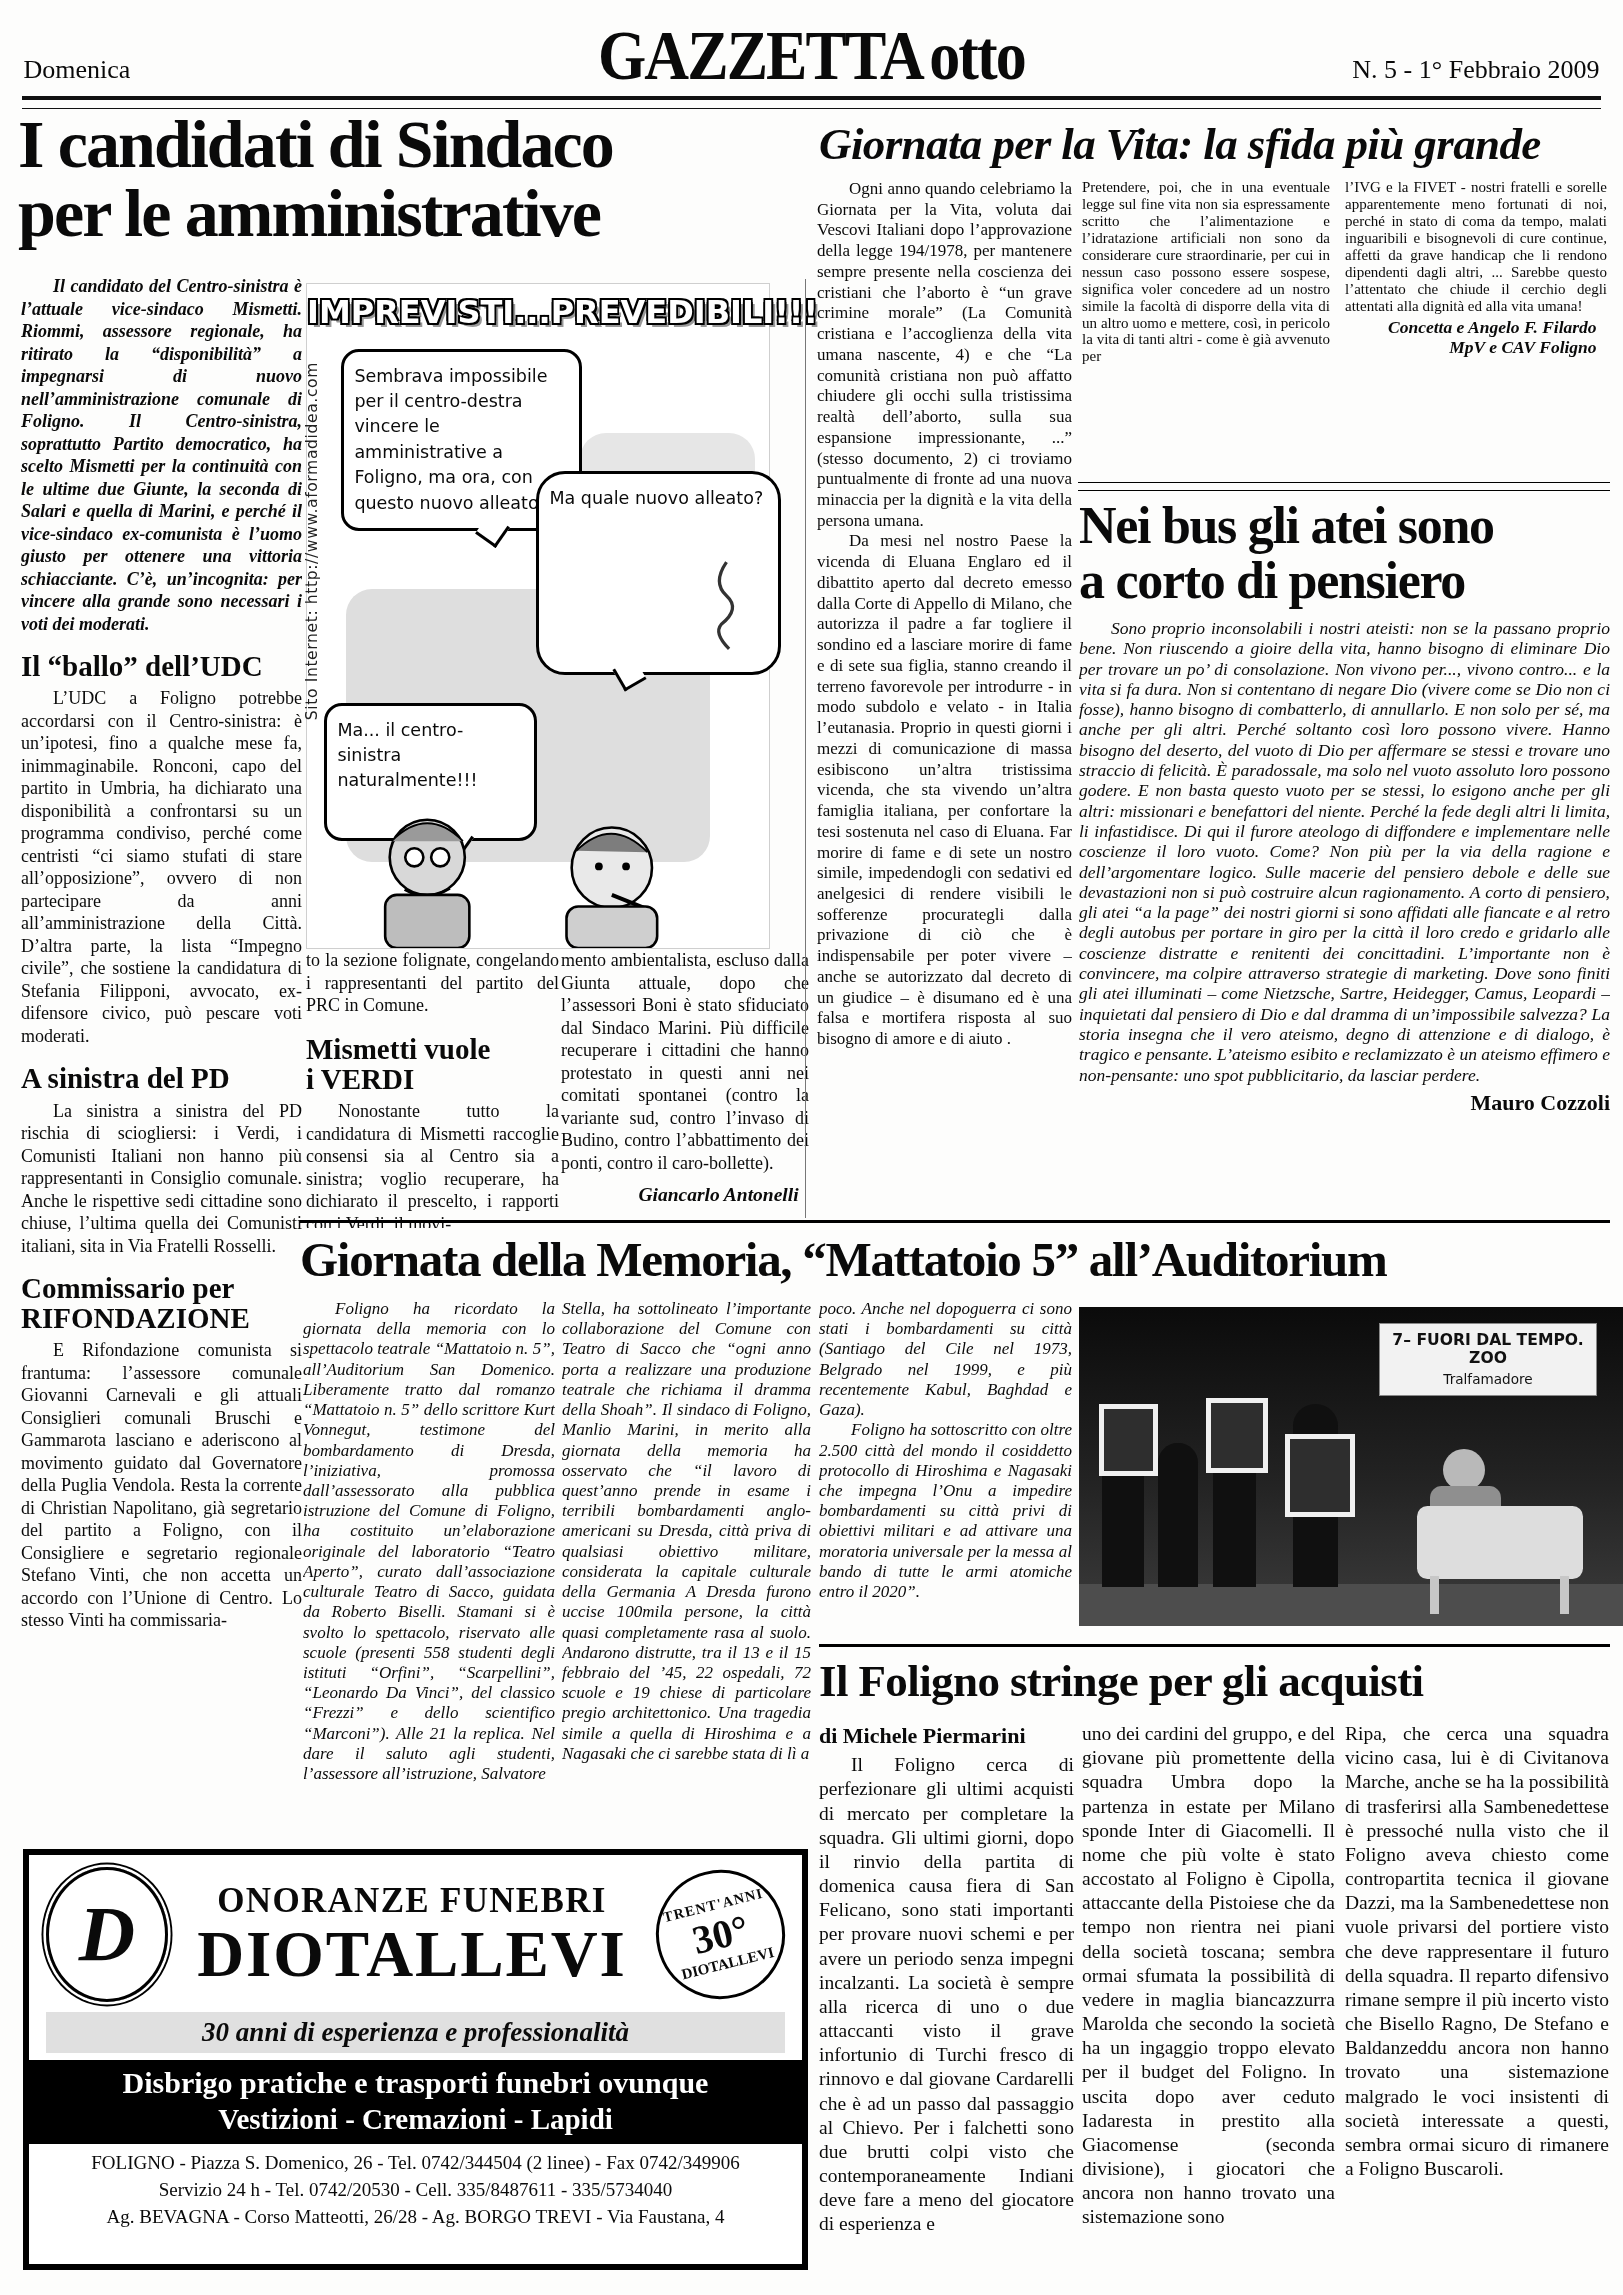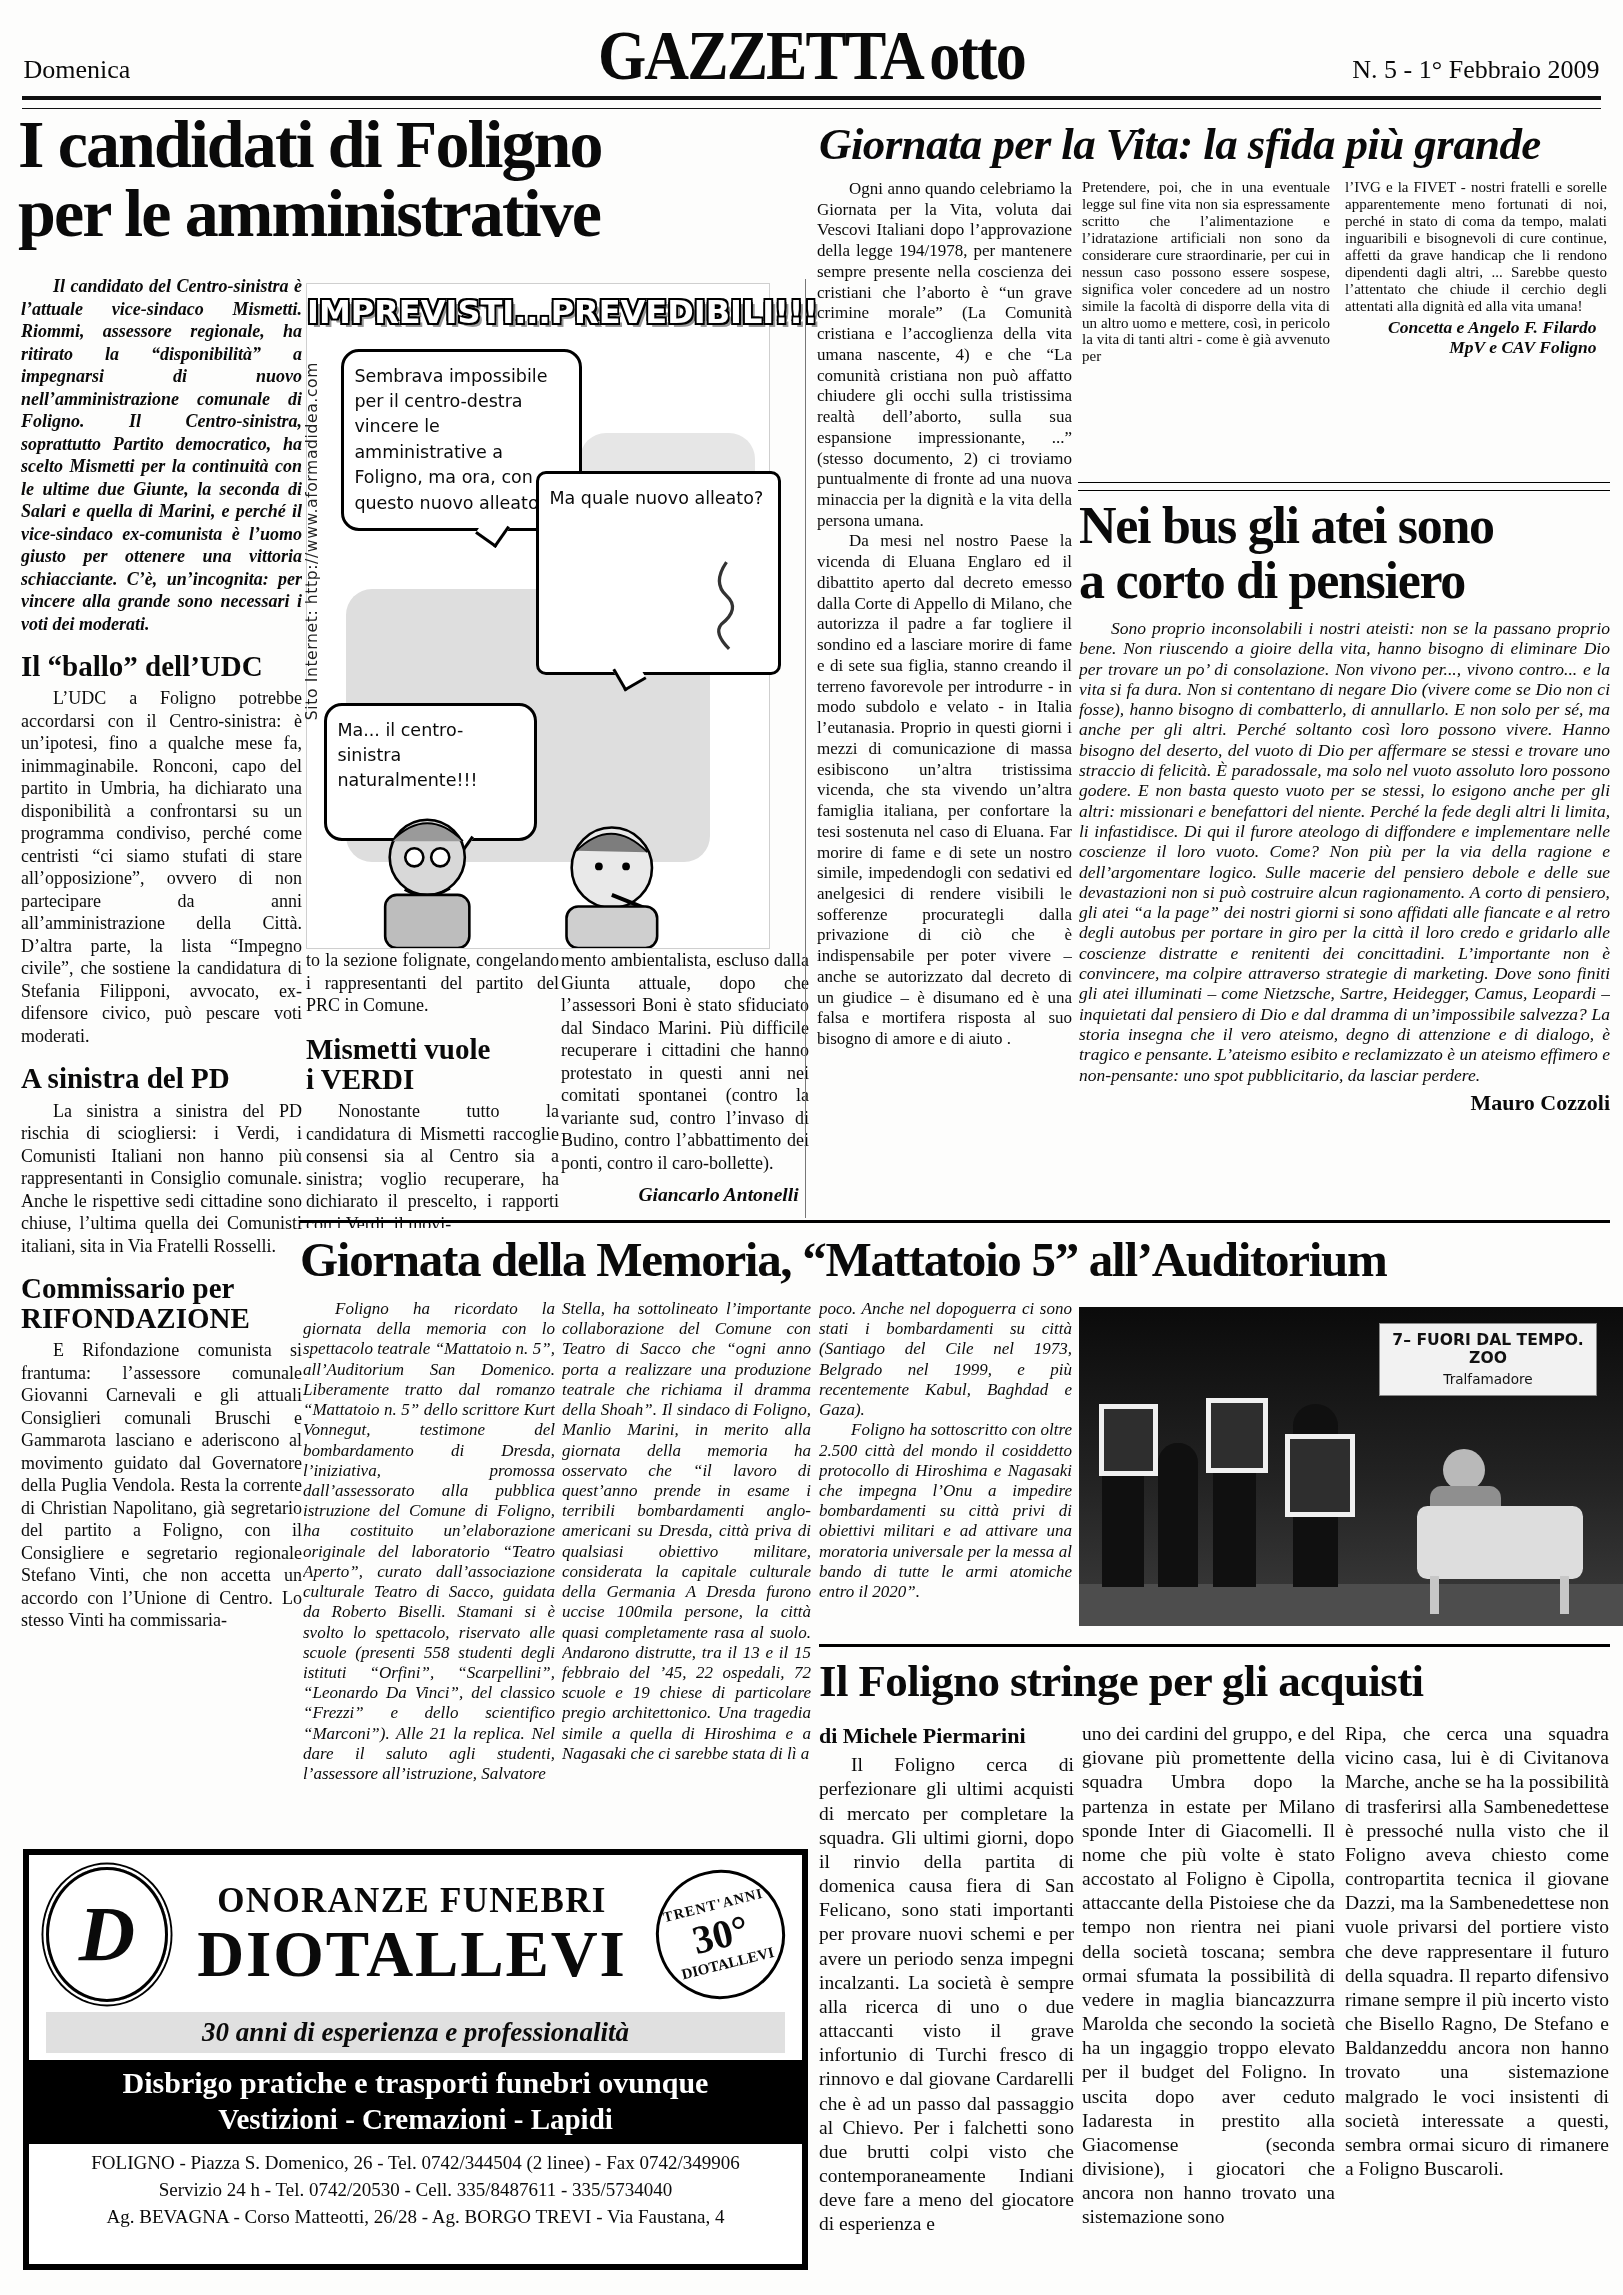--- a/index.html
+++ b/index.html
@@ -85,21 +85,21 @@
   <div class="abs hdr-side" style="left:23.4px;top:55px;">Domenica</div>
   <div class="abs" style="left:0;right:0;top:25px;text-align:center;">
     <span class="masthead" style="display:inline-block;">
       <span>GAZZETTA</span><span class="suf">otto</span>
     </span>
   </div>
   <div class="abs hdr-side" style="right:23.4px;top:55px;">N. 5 - 1° Febbraio 2009</div>
   <div class="abs hdr-rule" style="left:22px;top:96px;width:1579px;"></div>
 
   <div class="abs h1a" style="left:18px;top:110px;width:799px;">
-    <div>I candidati di Foligno</div>
+    <div>I candidati di Sindaco</div>
     <div>per le amministrative</div>
   </div>
 
   <div class="abs col jus t-left" style="left:21px;top:275px;width:281px;height:1545px;">
     <p class="it bd">Il candidato del Centro-sinistra è l’attuale vice-sindaco Mismetti. Riommi, assessore regionale, ha ritirato la “disponibilità” a impegnarsi di nuovo nell’amministrazione comunale di Foligno. Il Centro-sinistra, soprattutto Partito democratico, ha scelto Mismetti per la continuità con le ultime due Giunte, la seconda di Salari e quella di Marini, e perché il vice-sindaco ex-comunista è l’uomo giusto per ottenere una vittoria schiacciante. C’è, un’incognita: per vincere alla grande sono necessari i voti dei moderati.</p>
     <div class="sec">Il “ballo” dell’UDC</div>
     <p>L’UDC a Foligno potrebbe accordarsi con il Centro-sinistra: è un’ipotesi, fino a qualche mese fa, inimmaginabile. Ronconi, capo del partito in Umbria, ha dichiarato una disponibilità a confrontarsi su un programma condiviso, perché come centristi “ci siamo stufati di stare all’opposizione”, ovvero di non partecipare da anni all’amministrazione della Città. D’altra parte, la lista “Impegno civile”, che sostiene la candidatura di Stefania Filipponi, avvocato, ex-difensore civico, può pescare voti moderati.</p>
     <div class="sec">A sinistra del PD</div>
     <p>La sinistra a sinistra del PD rischia di sciogliersi: i Verdi, i Comunisti Italiani non hanno più rappresentanti in Consiglio comunale. Anche le rispettive sedi cittadine sono chiuse, l’ultima quella dei Comunisti italiani, sita in Via Fratelli Rosselli.</p>
     <div class="sec">
@@ -112,21 +112,21 @@
   <div class="abs comic" style="left:306px;top:275px;width:462px;height:664px;">
     <div class="blob" style="left:39px;top:305px;width:364px;height:273px;"></div>
     <div class="blob" style="left:273px;top:149px;width:175px;height:97px;background:#e6e6e6;"></div>
     <div class="comic-title">IMPREVISTI...PREVEDIBILI!!!</div>
     <div class="comic-site">Sito Internet: http://www.aformadidea.com</div>
 
     <div class="bubble" style="left:34px;top:65px;width:214px;height:153px;">
       <span>Sembrava impossibile per il centro-destra vincere le amministrative a Foligno, ma ora, con questo nuovo alleato...</span>
       <span class="tail" style="left:136px;bottom:-14.3px;"></span>
     </div>
-    <div class="bubble" style="left:229px;top:187px;width:218px;height:175px;border-radius:10px;">
+    <div class="bubble" style="left:229px;top:187px;width:218px;height:175px;border-radius:29px;">
       <span>Ma quale nuovo alleato?</span>
       <span class="tail" style="left:78px;bottom:-14.3px;transform:rotate(60deg);"></span>
     </div>
     <div class="bubble" style="left:17px;top:419px;width:186px;height:109px;">
       <span>Ma... il centro-sinistra naturalmente!!!</span>
       <span class="tail" style="left:117px;bottom:-14.3px;"></span>
     </div>
 
     <svg width="462" height="136" style="position:absolute;left:0;bottom:0;" viewBox="0 0 712 210">
 

